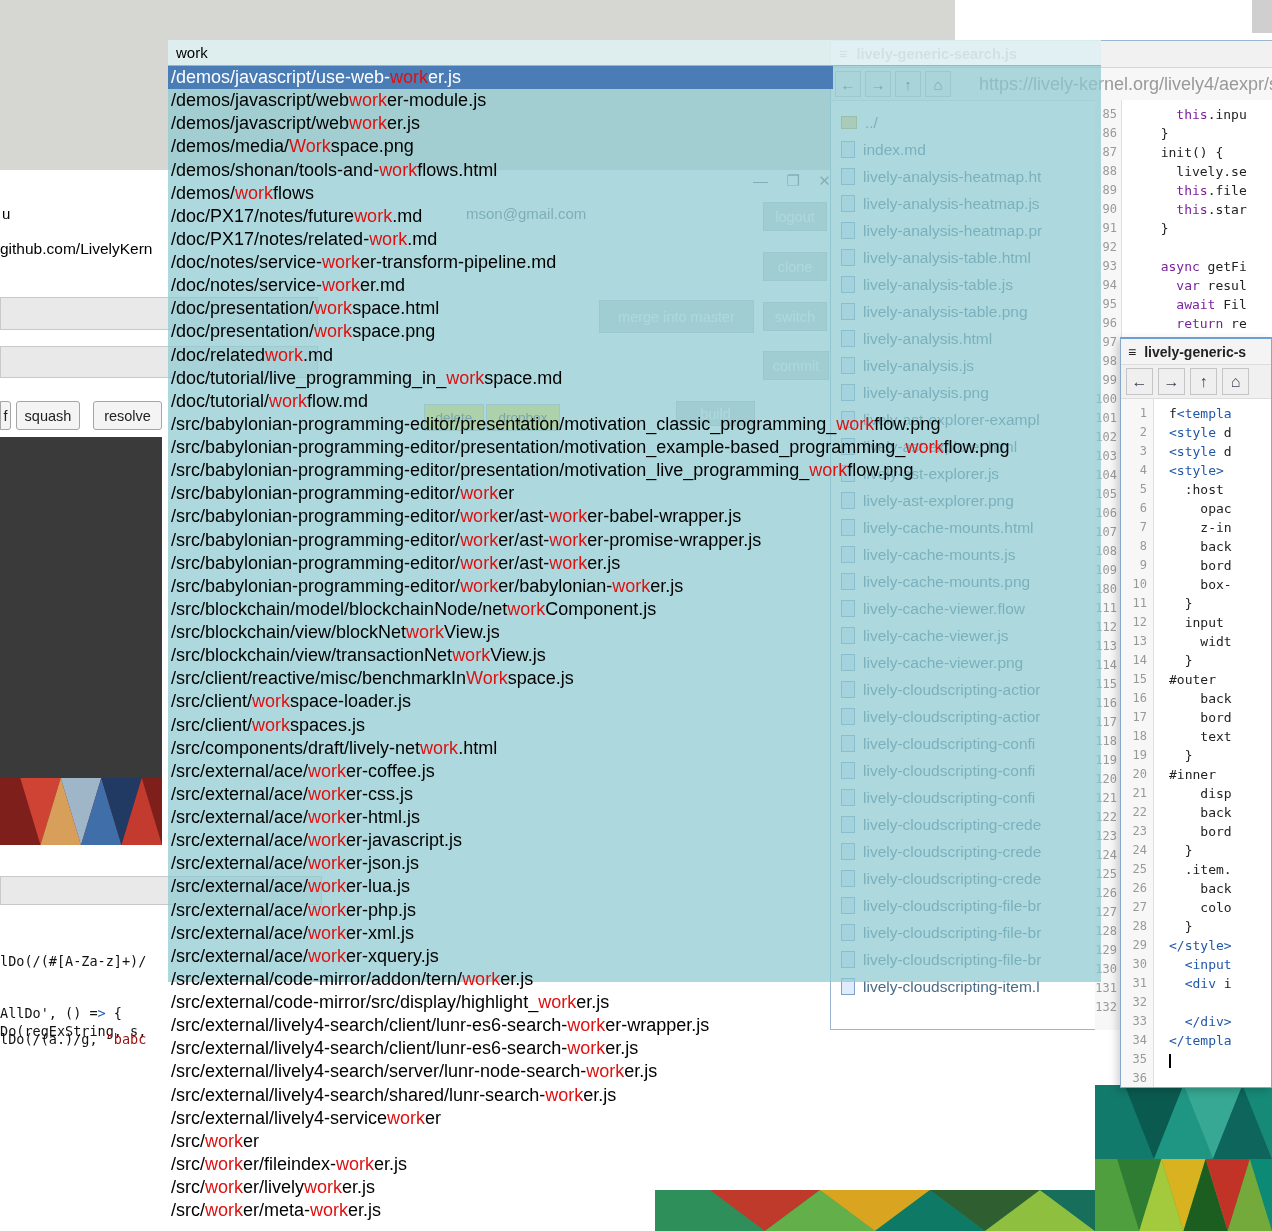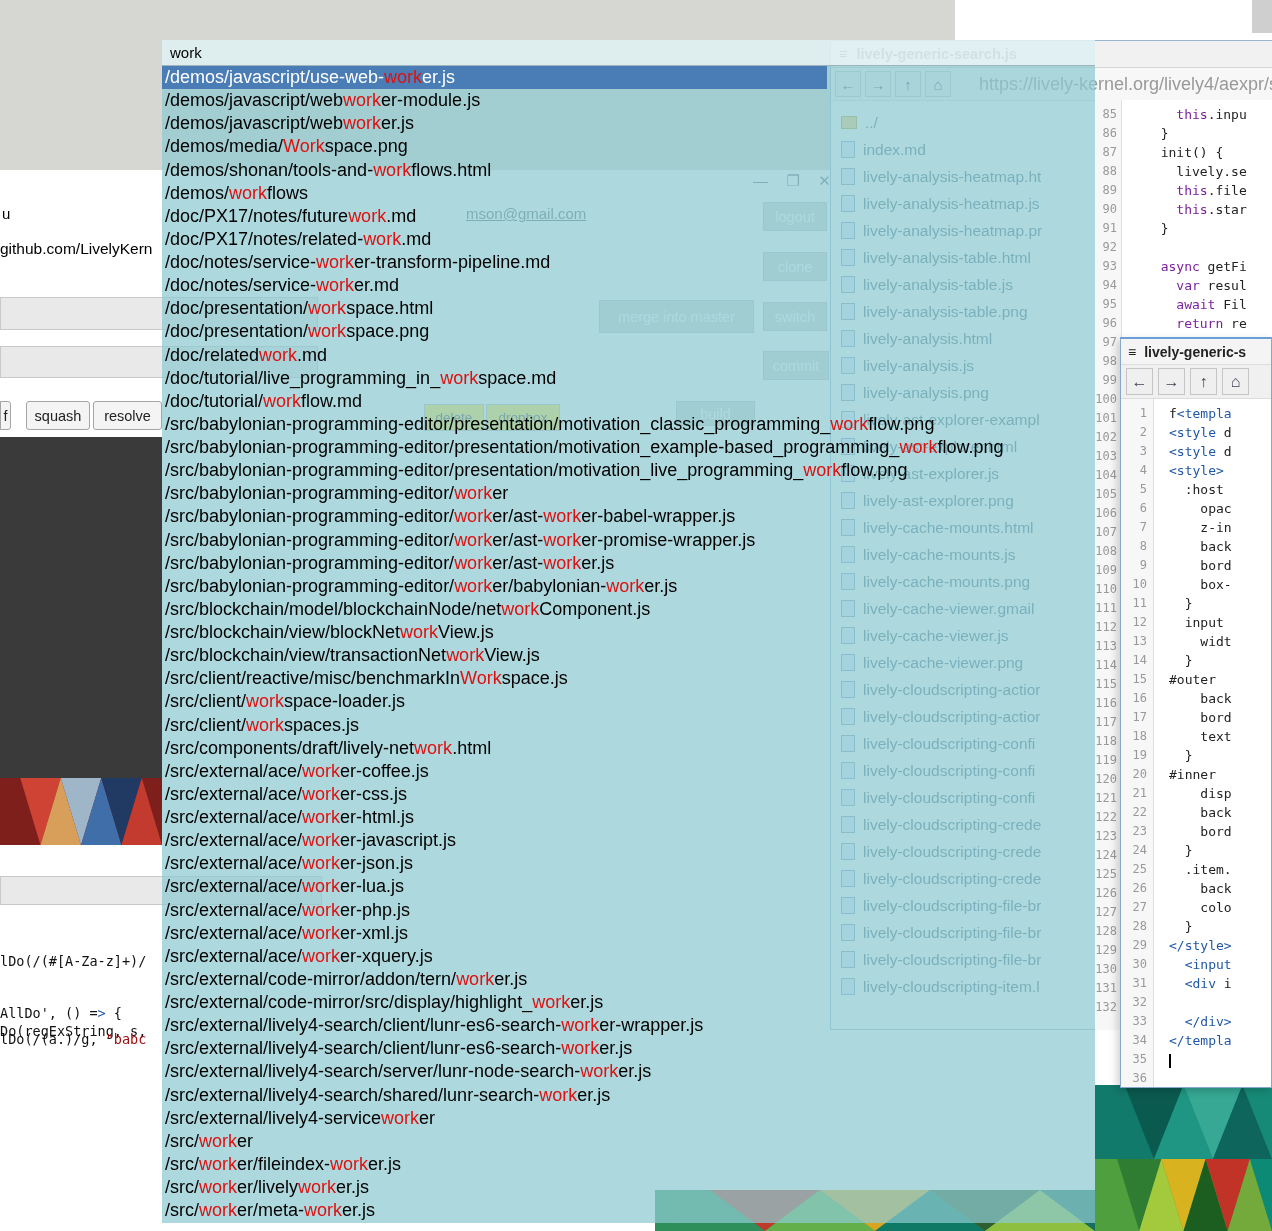--- a/index.html
+++ b/index.html
@@ -63,58 +63,58 @@
               border-bottom:1px solid #ddd;font-size:14px;font-weight:bold;color:#222;white-space:nowrap;overflow:hidden;}
   .mini-nav{height:33px;display:flex;gap:5px;align-items:center;padding:0 5px;background:#f0f0f0;
             border-bottom:1px solid #ddd;}
   .mini-nav .nav-btn{width:27px;height:27px;font-size:16px;}
   .mini-editor{position:absolute;top:60px;bottom:0;left:0;right:0;padding-top:5px;overflow:hidden;
       background:linear-gradient(90deg,#f7f7f7 32px,#e0e0e0 32px,#e0e0e0 33px,#fff 33px);}
   .mini-editor .ln{width:26px;padding-right:6px;}
   .mini-editor .code{padding-left:16px;}
 
   
-  .overlay{left:162px;top:40px;width:933px;height:1183px;background:rgba(142,203,209,0.72);z-index:40;}
+  .overlay{left:168px;top:40px;width:933px;height:942px;background:rgba(142,203,209,0.72);z-index:40;}
   .ov-input{height:26px;background:rgba(255,255,255,0.65);border-bottom:1px solid #9fb4ba;
             font-size:15px;color:#000;display:flex;align-items:center;padding-left:8px;box-sizing:border-box;}
   .result-row{height:23.14px;line-height:23.2px;font-size:18px;color:#000;white-space:nowrap;
               padding-left:3px;overflow:visible;}
   .result-row.selected{background:#4a7cb5;color:#fff;width:665px;box-sizing:border-box;}
   .match{color:#dd1111;}
 </style>
 </head>
 <body>
 
 <div id="canvas">
 
   <div class="abs gray-top"></div>
   <div class="abs corner-frag"></div>
 
   <div class="abs winctrls" style="left:753px;top:172px;">
     <span>—</span>
     <span>❐</span>
     <span>✕</span>
   </div>
-  <div class="abs email" style="left:466px;top:205px;text-decoration:underline;">mson@gmail.com</div>
+  <div class="abs email" style="left:466px;top:205px;">mson@gmail.com</div>
   <div class="abs ghost-btn" style="left:763px;top:202px;width:62px;height:27px;">logout</div>
   <div class="abs ghost-btn" style="left:763px;top:252px;width:62px;height:27px;">clone</div>
   <div class="abs ghost-btn" style="left:763px;top:302px;width:62px;height:27px;">switch</div>
   <div class="abs ghost-btn" style="left:763px;top:351px;width:64px;height:27px;">commit</div>
   <div class="abs ghost-link" style="left:766px;top:399px;">imprint</div>
   <div class="abs ghost-btn" style="left:599px;top:300px;width:153px;height:31px;">merge into master</div>
   <div class="abs soft-btn" style="left:424px;top:404px;width:58px;height:25px;">delete</div>
   <div class="abs soft-btn" style="left:486px;top:404px;width:72px;height:25px;">dropbox</div>
   <div class="abs ghost-btn" style="left:676px;top:401px;width:77px;height:23px;">build</div>
 
   <div class="abs frag-text" style="left:2px;top:205px;font-size:15px;">u</div>
   <div class="abs frag-text" style="left:0;top:240px;font-size:15.5px;">github.com/LivelyKern</div>
   <div class="abs input-bar" style="left:0;top:297px;width:318px;height:33px;"></div>
   <div class="abs input-bar" style="left:0;top:346px;width:318px;height:32px;"></div>
   <div class="abs btn" style="left:0;top:401px;width:11px;height:29px;border-radius:0 3px 3px 0;">f</div>
-  <div class="abs btn" style="left:26px;top:401px;width:64px;height:29px;">squash</div>
+  <div class="abs btn" style="left:16px;top:401px;width:64px;height:29px;">squash</div>
   <div class="abs btn" style="left:93px;top:401px;width:69px;height:29px;">resolve</div>
   <div class="abs dark-block" style="left:0;top:437px;width:162px;height:341px;"></div>
   <svg class="abs" style="left:0;top:778px;width:162px;height:67px;" viewBox="0 0 100 100" preserveAspectRatio="none">
       <rect width="100" height="100" fill="#7e1f1c"></rect>
       <polygon points="0,100 12.5,0 25,100" fill="#7e1f1c"></polygon>
       <polygon points="12.5,0 37.5,0 25,100" fill="#cf4334"></polygon>
       <polygon points="25,100 37.5,0 50,100" fill="#d89f5a"></polygon>
       <polygon points="37.5,0 62.5,0 50,100" fill="#9fb6c9"></polygon>
       <polygon points="50,100 62.5,0 75,100" fill="#3f6ea8"></polygon>
       <polygon points="62.5,0 87.5,0 75,100" fill="#203a63"></polygon>
@@ -238,21 +238,21 @@
         <div class="fb-item">
           <span class="icon-doc"></span>
           <span class="fb-name">lively-cache-mounts.js</span>
         </div>
         <div class="fb-item">
           <span class="icon-doc"></span>
           <span class="fb-name">lively-cache-mounts.png</span>
         </div>
         <div class="fb-item">
           <span class="icon-doc"></span>
-          <span class="fb-name">lively-cache-viewer.gmail</span>
+          <span class="fb-name">lively-cache-viewer.flow</span>
         </div>
         <div class="fb-item">
           <span class="icon-doc"></span>
           <span class="fb-name">lively-cache-viewer.js</span>
         </div>
         <div class="fb-item">
           <span class="icon-doc"></span>
           <span class="fb-name">lively-cache-viewer.png</span>
         </div>
         <div class="fb-item">
@@ -325,21 +325,21 @@
       <div class="cl"><span class="ln">100</span><span class="code"></span></div>
       <div class="cl"><span class="ln">101</span><span class="code"></span></div>
       <div class="cl"><span class="ln">102</span><span class="code"></span></div>
       <div class="cl"><span class="ln">103</span><span class="code"></span></div>
       <div class="cl"><span class="ln">104</span><span class="code"></span></div>
       <div class="cl"><span class="ln">105</span><span class="code"></span></div>
       <div class="cl"><span class="ln">106</span><span class="code"></span></div>
       <div class="cl"><span class="ln">107</span><span class="code"></span></div>
       <div class="cl"><span class="ln">108</span><span class="code"></span></div>
       <div class="cl"><span class="ln">109</span><span class="code"></span></div>
-      <div class="cl"><span class="ln">110</span><span class="code"></span></div>
+      <div class="cl"><span class="ln">180</span><span class="code"></span></div>
       <div class="cl"><span class="ln">111</span><span class="code"></span></div>
       <div class="cl"><span class="ln">112</span><span class="code"></span></div>
       <div class="cl"><span class="ln">113</span><span class="code"></span></div>
       <div class="cl"><span class="ln">114</span><span class="code"></span></div>
       <div class="cl"><span class="ln">115</span><span class="code"></span></div>
       <div class="cl"><span class="ln">116</span><span class="code"></span></div>
       <div class="cl"><span class="ln">117</span><span class="code"></span></div>
       <div class="cl"><span class="ln">118</span><span class="code"></span></div>
       <div class="cl"><span class="ln">119</span><span class="code"></span></div>
       <div class="cl"><span class="ln">120</span><span class="code"></span></div>

